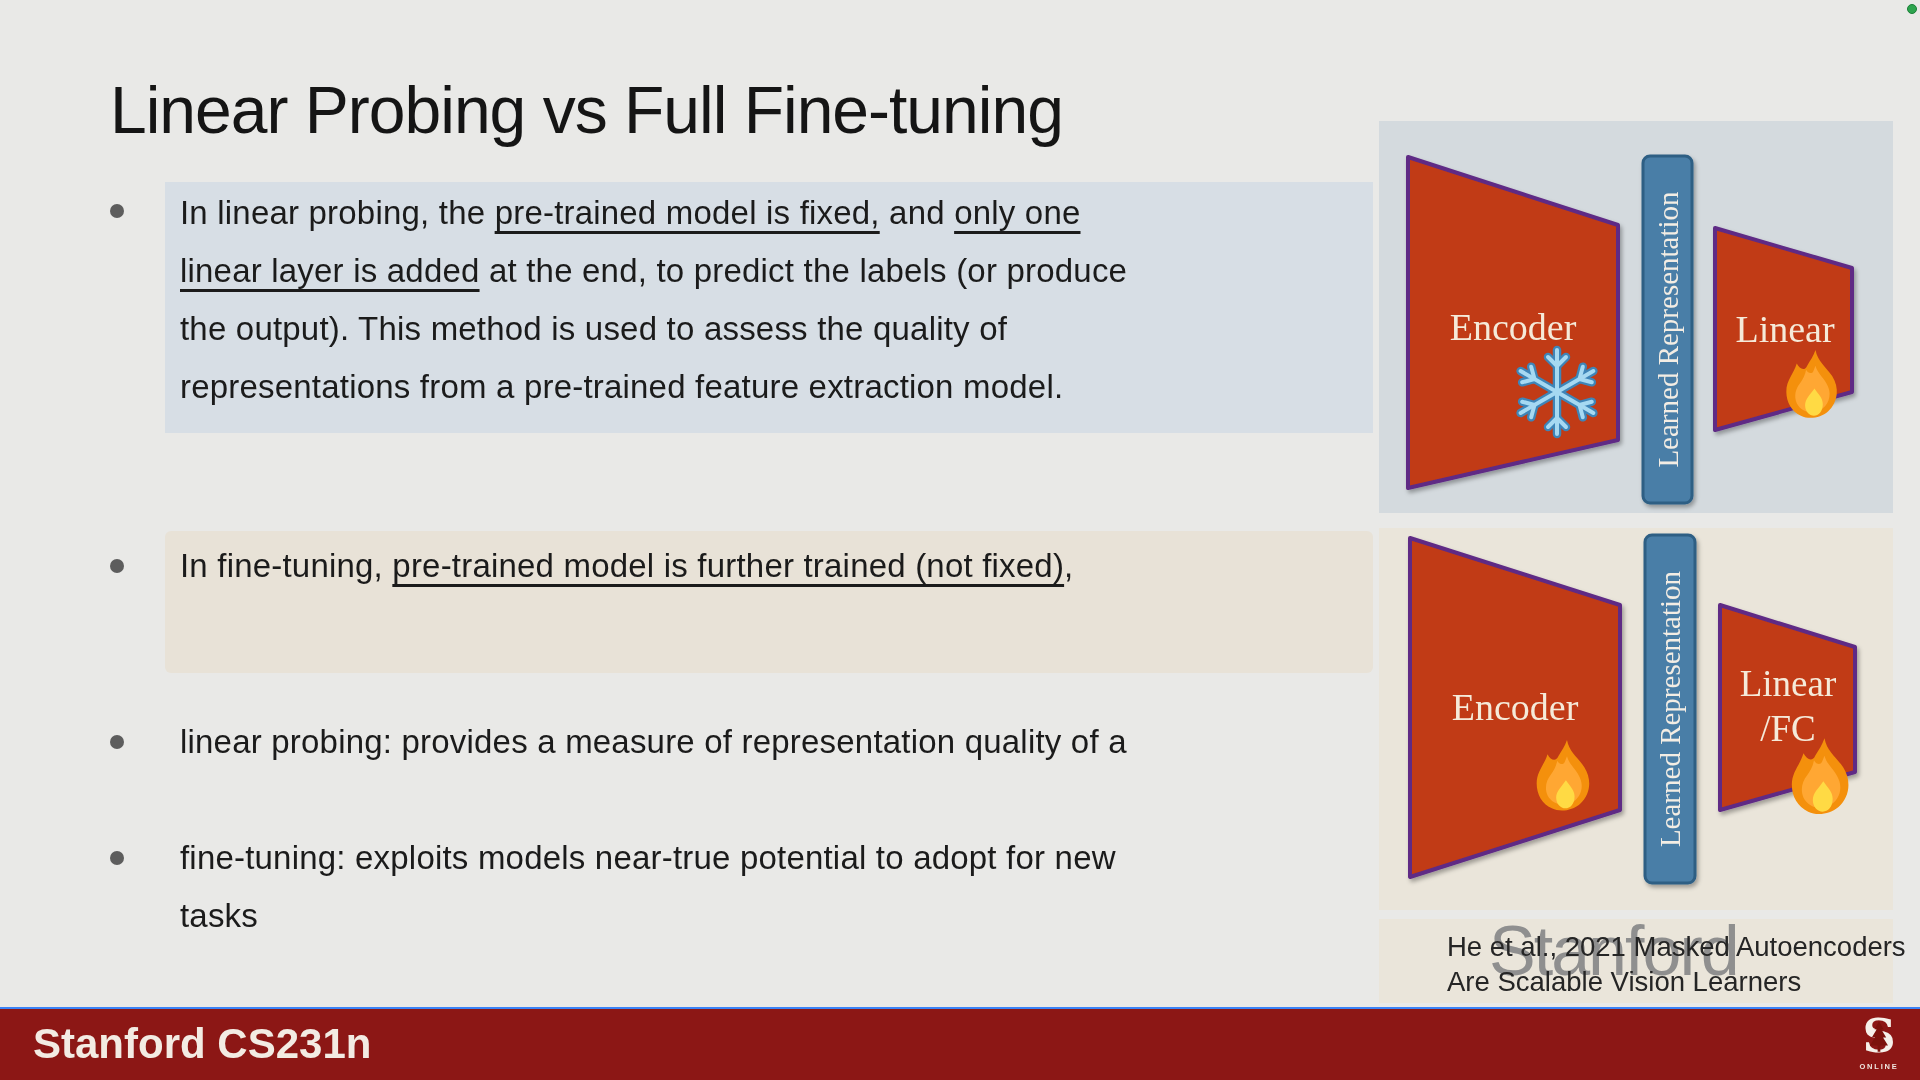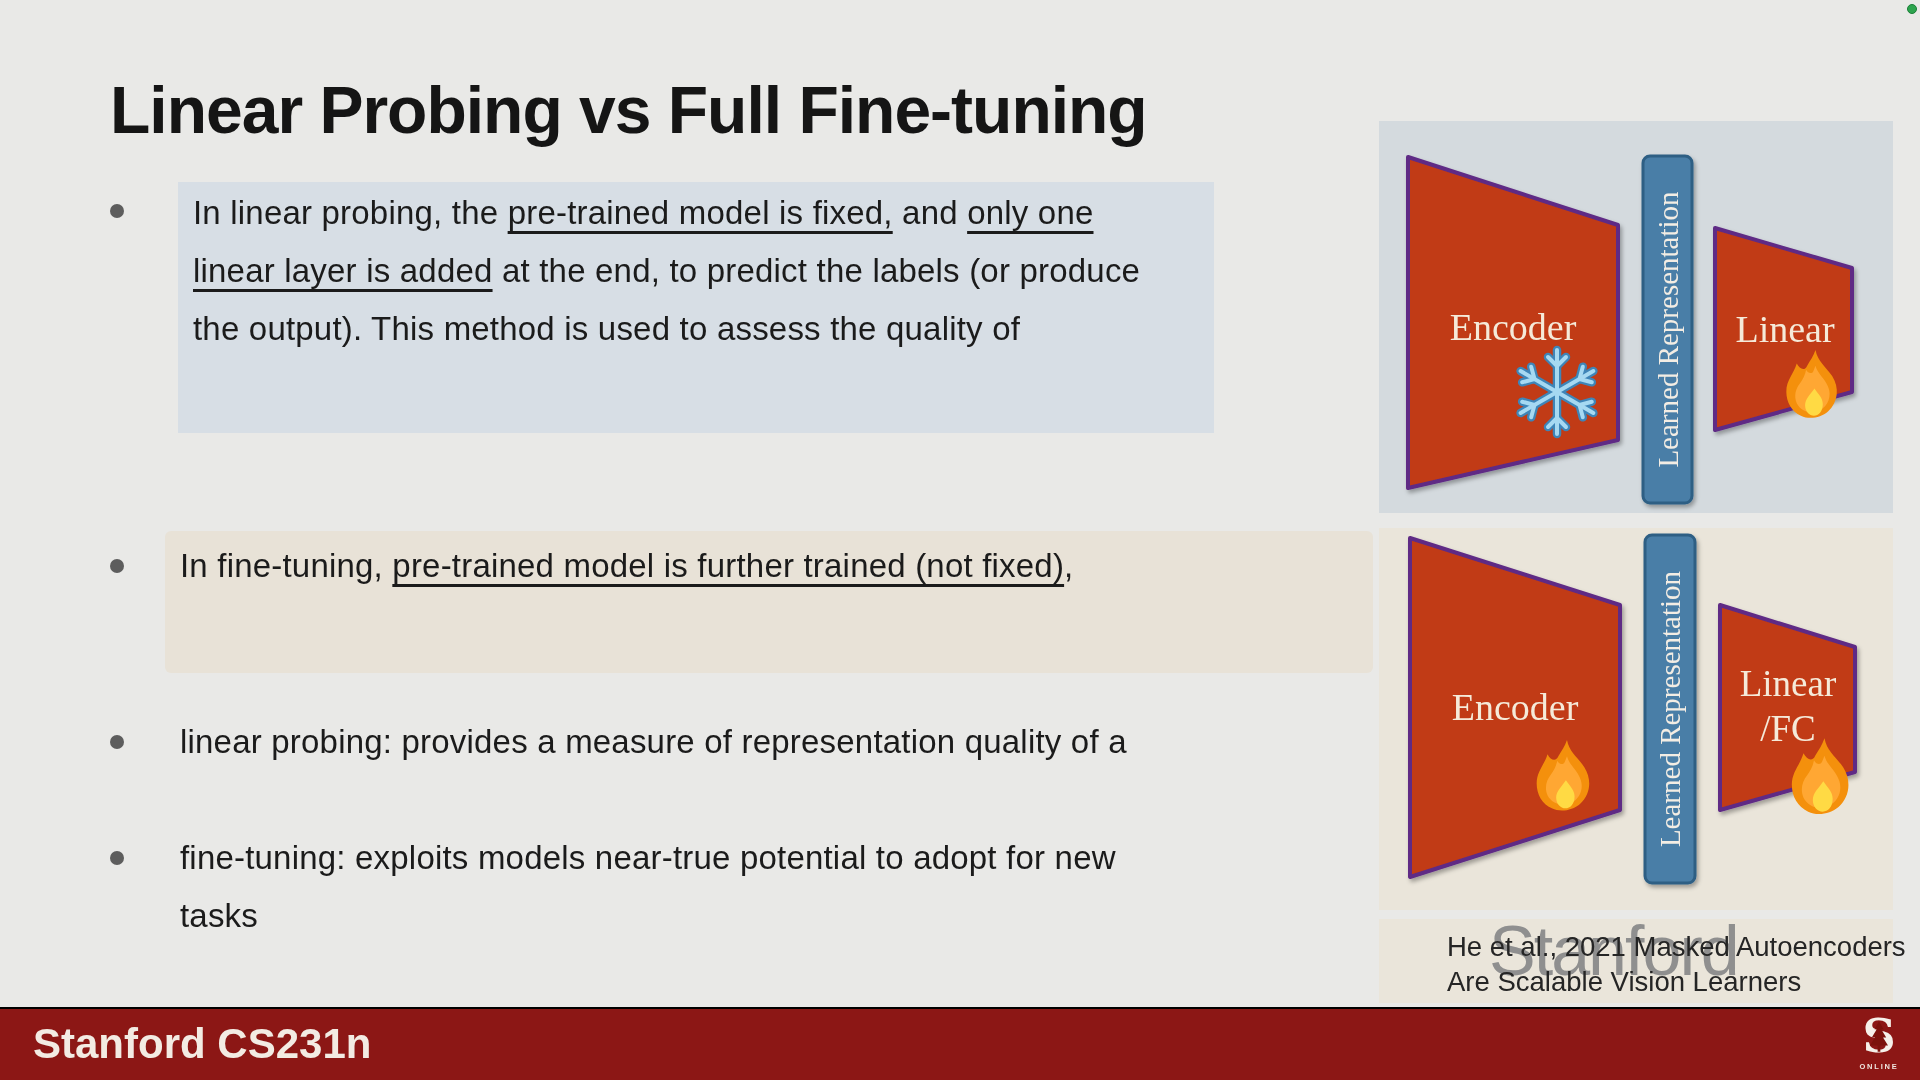--- a/index.html
+++ b/index.html
@@ -5,27 +5,27 @@
   :root{
     --slide-bg:#e9e9e7; --highlight-blue:#d7dee5; --highlight-tan:#e8e2d7;
     --panel-top-bg:#d4dade; --panel-bottom-bg:#eae5da;
     --shape-red:#c13a17; --shape-purple:#5e2b85; --bar-blue:#4a7ea7; --bar-border:#2d5e84;
     --footer-red:#8c1715; --label-cream:#f5ead9; --text-dark:#1b1b1b;
   }
   *{margin:0;padding:0;box-sizing:border-box;}
   html,body{background:#d0d0d0;}
   .stage{position:relative;width:1920px;height:1080px;overflow:hidden;
     background:var(--slide-bg);font-family:"Liberation Sans",sans-serif;color:var(--text-dark);}
-  .title{position:absolute;left:110px;top:72px;font-size:66px;font-weight:700;
+  .title{position:absolute;left:110px;top:72px;font-size:66px;font-weight:400;
     letter-spacing:-1px;color:#151515;white-space:nowrap;}
   .rec-dot{position:absolute;left:1907px;top:4px;width:10px;height:10px;border-radius:50%;
     background:#2da44e;border:1px solid #1a7f37;}
   
   .bullet-box{position:absolute;font-size:33px;letter-spacing:.2px;line-height:58px;color:var(--text-dark);}
-  .bullet-0{left:165px;top:182px;width:1036px;height:251px;background:var(--highlight-blue);padding:2px 14px 0 15px;margin-left:13px;}
+  .bullet-0{left:165px;top:182px;width:1208px;height:251px;background:var(--highlight-blue);padding:2px 14px 0 15px;}
   .bullet-1{left:165px;top:531px;width:1208px;height:142px;background:var(--highlight-tan);padding:6px 0 0 15px;border-radius:6px;}
   .bullet-2{left:180px;top:713px;}
   .bullet-3{left:180px;top:829px;}
   .u{text-decoration:underline;text-decoration-thickness:2.5px;text-underline-offset:7px;}
   .dot{position:absolute;width:14px;height:14px;border-radius:50%;background:#5d5d5d;}
   .dot-0{left:110px;top:204px}.dot-1{left:110px;top:559px}.dot-2{left:110px;top:735px}.dot-3{left:110px;top:851px}
   
   .panel{position:absolute;left:1379px;width:514px;text-align:right;}
   .panel-top{top:121px;height:392px;background:var(--panel-top-bg);}
   .panel-bottom{top:528px;height:382px;background:var(--panel-bottom-bg);}
@@ -37,21 +37,21 @@
   .flake-outline{stroke:#3e85b8;stroke-width:8.5;stroke-linecap:round;fill:none;}
   .flake-inner{stroke:#a6d9f2;stroke-width:4;stroke-linecap:round;fill:none;}
   
   .citation-panel{position:absolute;left:1379px;top:919px;width:514px;height:84px;
     background:var(--panel-bottom-bg);overflow:visible;}
   .watermark{position:absolute;left:110px;top:-8px;font-family:Liberation Sans, sans-serif;
     font-size:70px;letter-spacing:-2px;color:#8f8f8f;white-space:nowrap;}
   .cite{position:absolute;left:68px;top:10px;font-size:27.5px;line-height:35px;color:#252525;white-space:nowrap;}
   
   .footer{position:absolute;left:0;top:1007px;width:1920px;height:73px;
-    background:var(--footer-red);border-top:2px solid #000000;}
+    background:var(--footer-red);border-top:2px solid #3b82f6;}
   .course{position:absolute;left:33px;top:50%;transform:translateY(-52%);
     font-size:42px;font-weight:700;color:#f3ebe3;white-space:nowrap;}
   .logo{position:absolute;left:1856px;top:6px;width:46px;text-align:center;}
   .logo-s{font-family:"DejaVu Serif",serif;font-weight:700;font-size:46px;line-height:42px;color:#f6f1ea;}
   .tree{position:absolute;left:14px;top:6px;width:18px;height:31px;}
   .logo-sub{margin-top:5px;font-size:7.5px;letter-spacing:1.8px;color:#efe6df;font-weight:700;}
   .defs-svg{position:absolute;width:0;height:0;}
 </style>
 </head>
 <body>
@@ -104,20 +104,21 @@
 <div class="stage">
   <div class="rec-dot"></div>
   <h1 class="title">Linear Probing vs Full Fine-tuning</h1>
 
   <div id="bullets">
       <div class="dot dot-0"></div>
       <div class="bullet-box bullet-0">
         <div class="line"><span>In linear probing, the </span><span class="u">pre-trained model is fixed,</span><span> and </span><span class="u">only one</span></div>
         <div class="line"><span class="u">linear layer is added</span><span> at the end, to predict the labels (or produce</span></div>
         <div class="line"><span>the output). This method is used to assess the quality of</span></div>
+        <div class="line"><span>representations from a pre-trained feature extraction model.</span></div>
       </div>
       <div class="dot dot-1"></div>
       <div class="bullet-box bullet-1">
         <div class="line"><span>In fine-tuning, </span><span class="u">pre-trained model is further trained (not fixed)</span><span>,</span></div>
       </div>
       <div class="dot dot-2"></div>
       <div class="bullet-box bullet-2">
         <div class="line"><span>linear probing: provides a measure of representation quality of a</span></div>
       </div>
       <div class="dot dot-3"></div>

